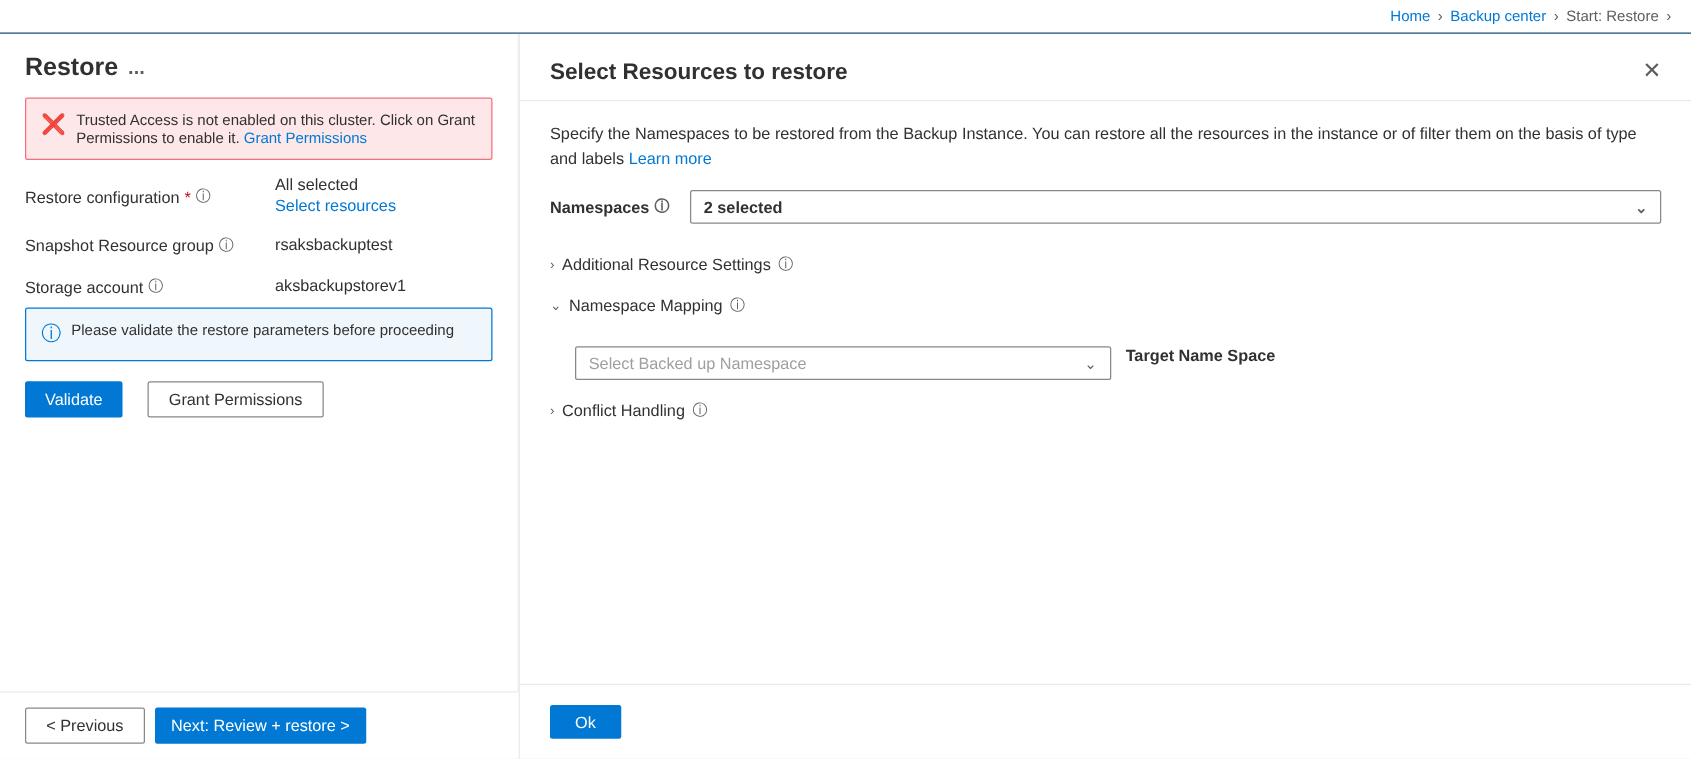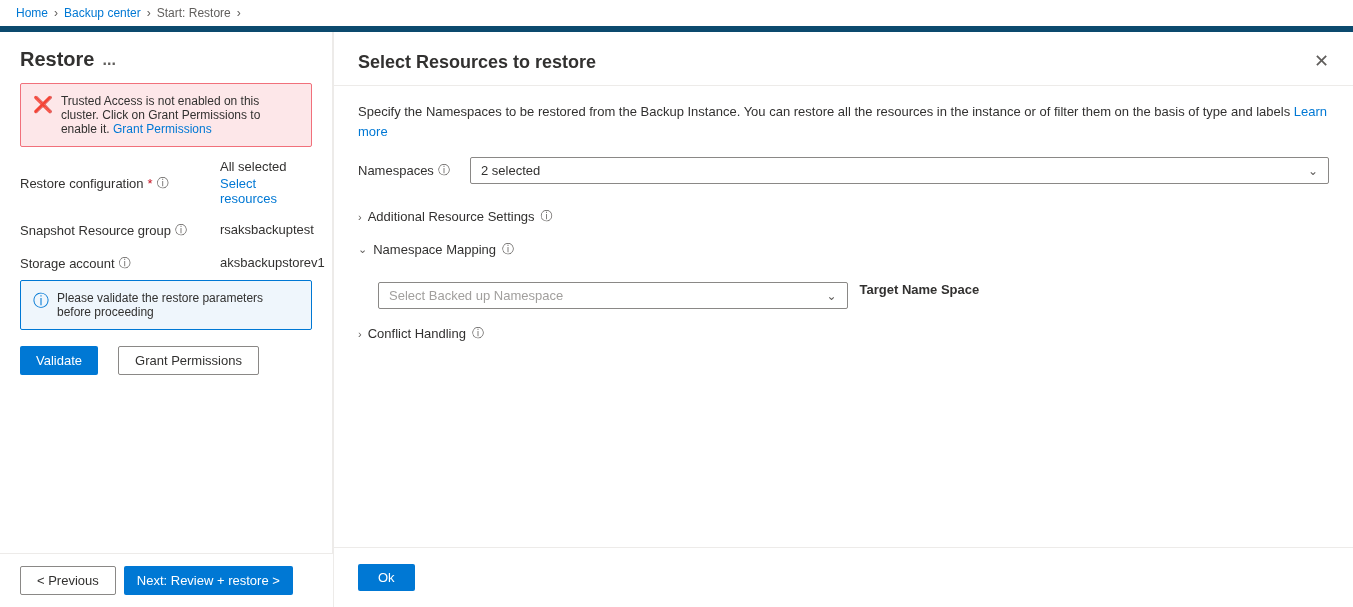--- a/index.html
+++ b/index.html
@@ -17,21 +17,22 @@
 
     
     .breadcrumb-bar {
       background: #fff;
       padding: 6px 16px;
       display: flex;
       align-items: center;
       gap: 6px;
       font-size: 12px;
       color: #0078d4;
-      border-bottom: 6px solid #0c4a6e;
+      border-bottom: 1px solid #0c4a6e;
+      justify-content: flex-end;
     }
     .breadcrumb-bar .sep { color: #605e5c; }
     .breadcrumb-bar .active { color: #605e5c; }
 
     
     .main-layout {
       display: flex;
       flex: 1;
       overflow: hidden;
     }
@@ -247,20 +248,21 @@
     .dialog-description a {
       color: #0078d4;
       text-decoration: none;
     }
 
     .field-row {
       display: flex;
       align-items: center;
       gap: 12px;
       margin-bottom: 16px;
+      font-weight: bold;
     }
 
     .field-label {
       font-size: 13px;
       color: #323130;
       display: flex;
       align-items: center;
       gap: 4px;
       width: 100px;
       flex-shrink: 0;
@@ -369,21 +371,21 @@
   <a class="error-link">Home</a>
   <span class="sep">›</span>
   <a class="error-link">Backup center</a>
   <span class="sep">›</span>
   <span class="active">Start: Restore</span>
   <span class="sep">›</span>
 </div>
 
 <div class="main-layout">
 
-  <div style="display:flex; flex-direction:column; width:333px; background:#fff; border-right:1px solid #edebe9; flex-shrink:0;">
+  <div style="display:flex; flex-direction:column; width:415px; background:#fff; border-right:1px solid #edebe9; flex-shrink:0;">
     <div class="left-content">
       <div style="padding: 16px 20px 0 20px;">
         <div class="page-title">
           <span>Restore</span>
           <span class="ellipsis-icon">...</span>
         </div>
 
         <div class="error-box">
           <span class="error-icon">❌</span>
           <div>

